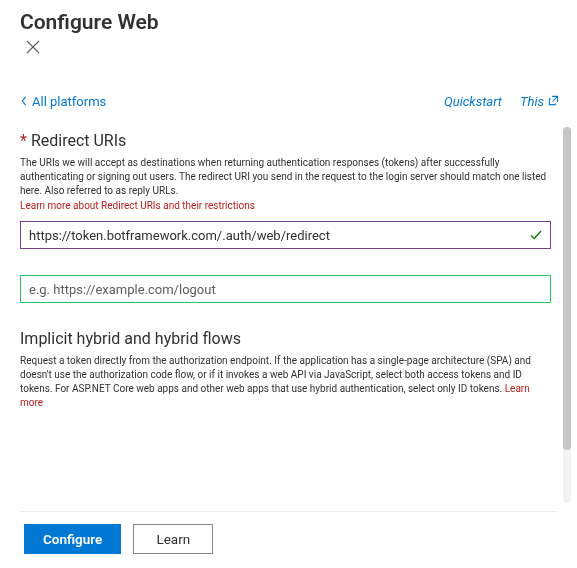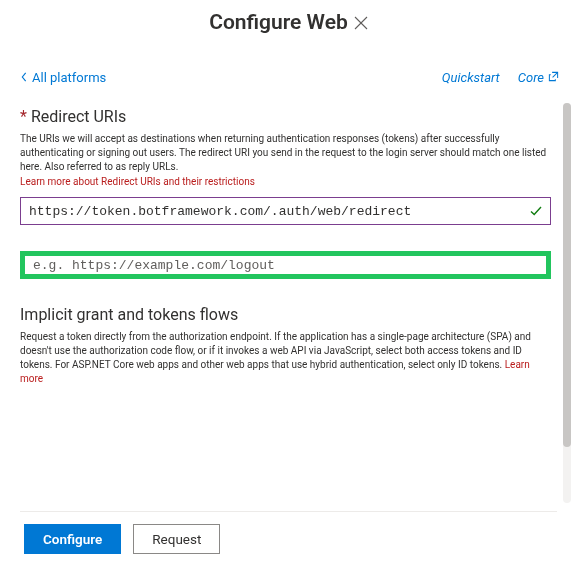--- a/index.html
+++ b/index.html
@@ -15,22 +15,23 @@
   }
   .panel {
     display: flex;
     flex-direction: column;
     height: 100%;
     padding: 0 0 0 20px;
   }
   .header {
     display: flex;
     align-items: flex-start;
-    justify-content: center;
+    justify-content: flex-start;
     padding: 10px 14px 0 0;
+    flex-direction: column;
   }
   .title {
     font-size: 21px;
     font-weight: 600;
     color: #323130;
     margin: 0;
   }
   .close-btn {
     cursor: pointer;
     padding: 6px;
@@ -90,30 +91,29 @@
     color: #323130;
     margin: 0 0 2px 0;
   }
   .desc .inline-link {
     color: #b91c1c;
     cursor: pointer;
   }
   .input-row {
     margin-top: 8px;
     position: relative;
-    font-family: Liberation Mono, monospace;
   }
   .text-input {
     width: 100%;
     height: 28px;
     padding: 4px 30px 4px 8px;
     font-size: 13px;
     font-family: inherit;
     color: #323130;
-    border: 5px solid #22c55e;
+    border: 1px solid #22c55e;
     outline: none;
     background: #fff;
   }
   .text-input.valid {
     border: 1px solid #7b3e8f;
   }
   .text-input::placeholder { color: #605e5c; }
   .check-icon {
     position: absolute;
     right: 8px;
@@ -200,21 +200,21 @@
           <polyline points="6,1 2,6 6,11"></polyline>
         </svg>
       </span>
       <span>All platforms</span>
     </span>
     <div class="right-links">
       <span class="link">
         <span>Quickstart</span>
       </span>
       <span class="link">
-        <span>Core</span>
+        <span>This</span>
         <span>
           <svg viewBox="0 0 12 12" stroke="currentColor" stroke-width="1.1" fill="none">
             <polyline points="4.5,1.5 10.5,1.5 10.5,7.5"></polyline>
             <line x1="10.2" y1="1.8" x2="5" y2="7"></line>
             <polyline points="8,9 8,10.5 1.5,10.5 1.5,4 3,4"></polyline>
           </svg>
         </span>
       </span>
     </div>
   </div>
@@ -238,32 +238,32 @@
         </div>
       </div>
 
       <div class="section">
         <div class="input-row">
           <input type="text" class="text-input" placeholder="e.g. https://example.com/logout" style="">
         </div>
       </div>
 
       <div class="section" style="margin-bottom:0;">
-        <h2 class="section-heading">Implicit grant and tokens flows</h2>
+        <h2 class="section-heading">Implicit hybrid and hybrid flows</h2>
         <p class="desc">
           <span>Request a token directly from the authorization endpoint. If the application has a single-page architecture (SPA) and doesn't use the authorization code flow, or if it invokes a web API via JavaScript, select both access tokens and ID tokens. For ASP.NET Core web apps and other web apps that use hybrid authentication, select only ID tokens. </span><span class="inline-link">Learn more</span>
         </p>
       </div>
 
     </div>
 
     <div class="scrollbar-track">
       <div class="scrollbar-thumb"></div>
     </div>
     <div class="fade-bottom"></div>
   </div>
 
   <div class="footer">
     <button class="btn btn-primary">Configure</button>
-    <button class="btn btn-default">Request</button>
+    <button class="btn btn-default">Learn</button>
   </div>
 
 </div>
 
 </body></html>

